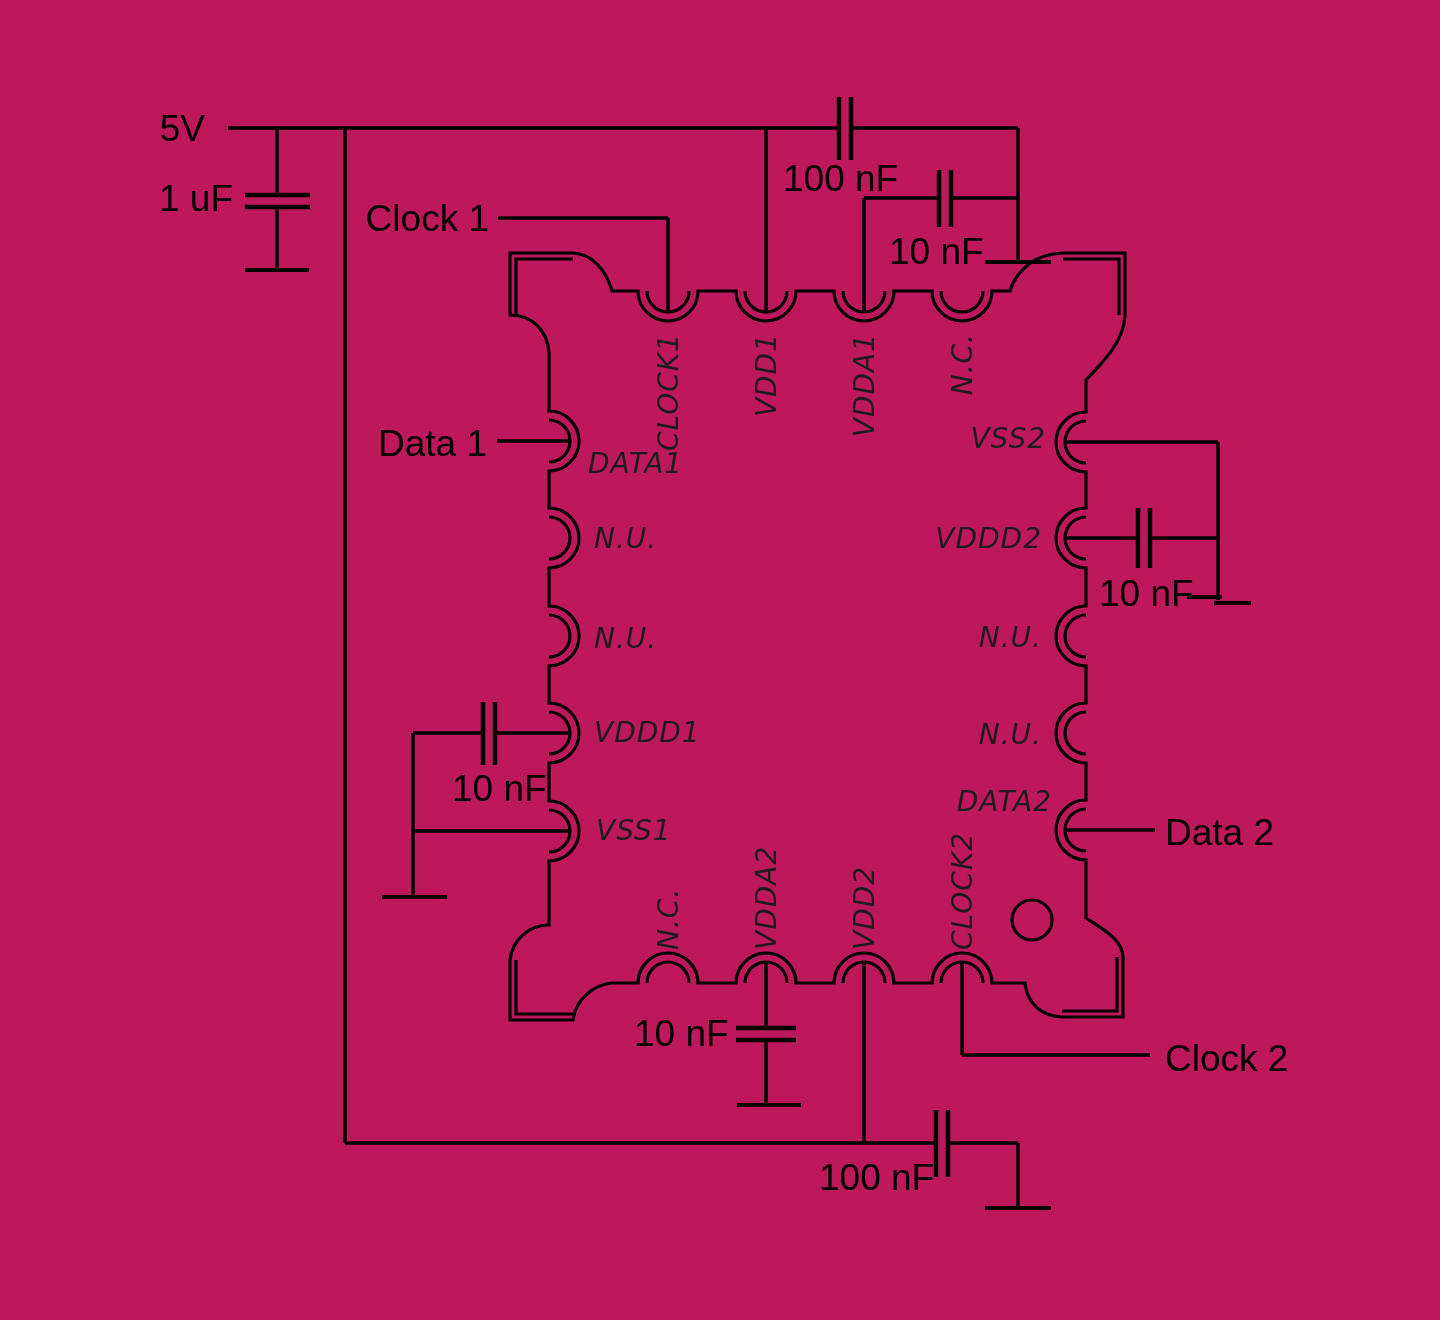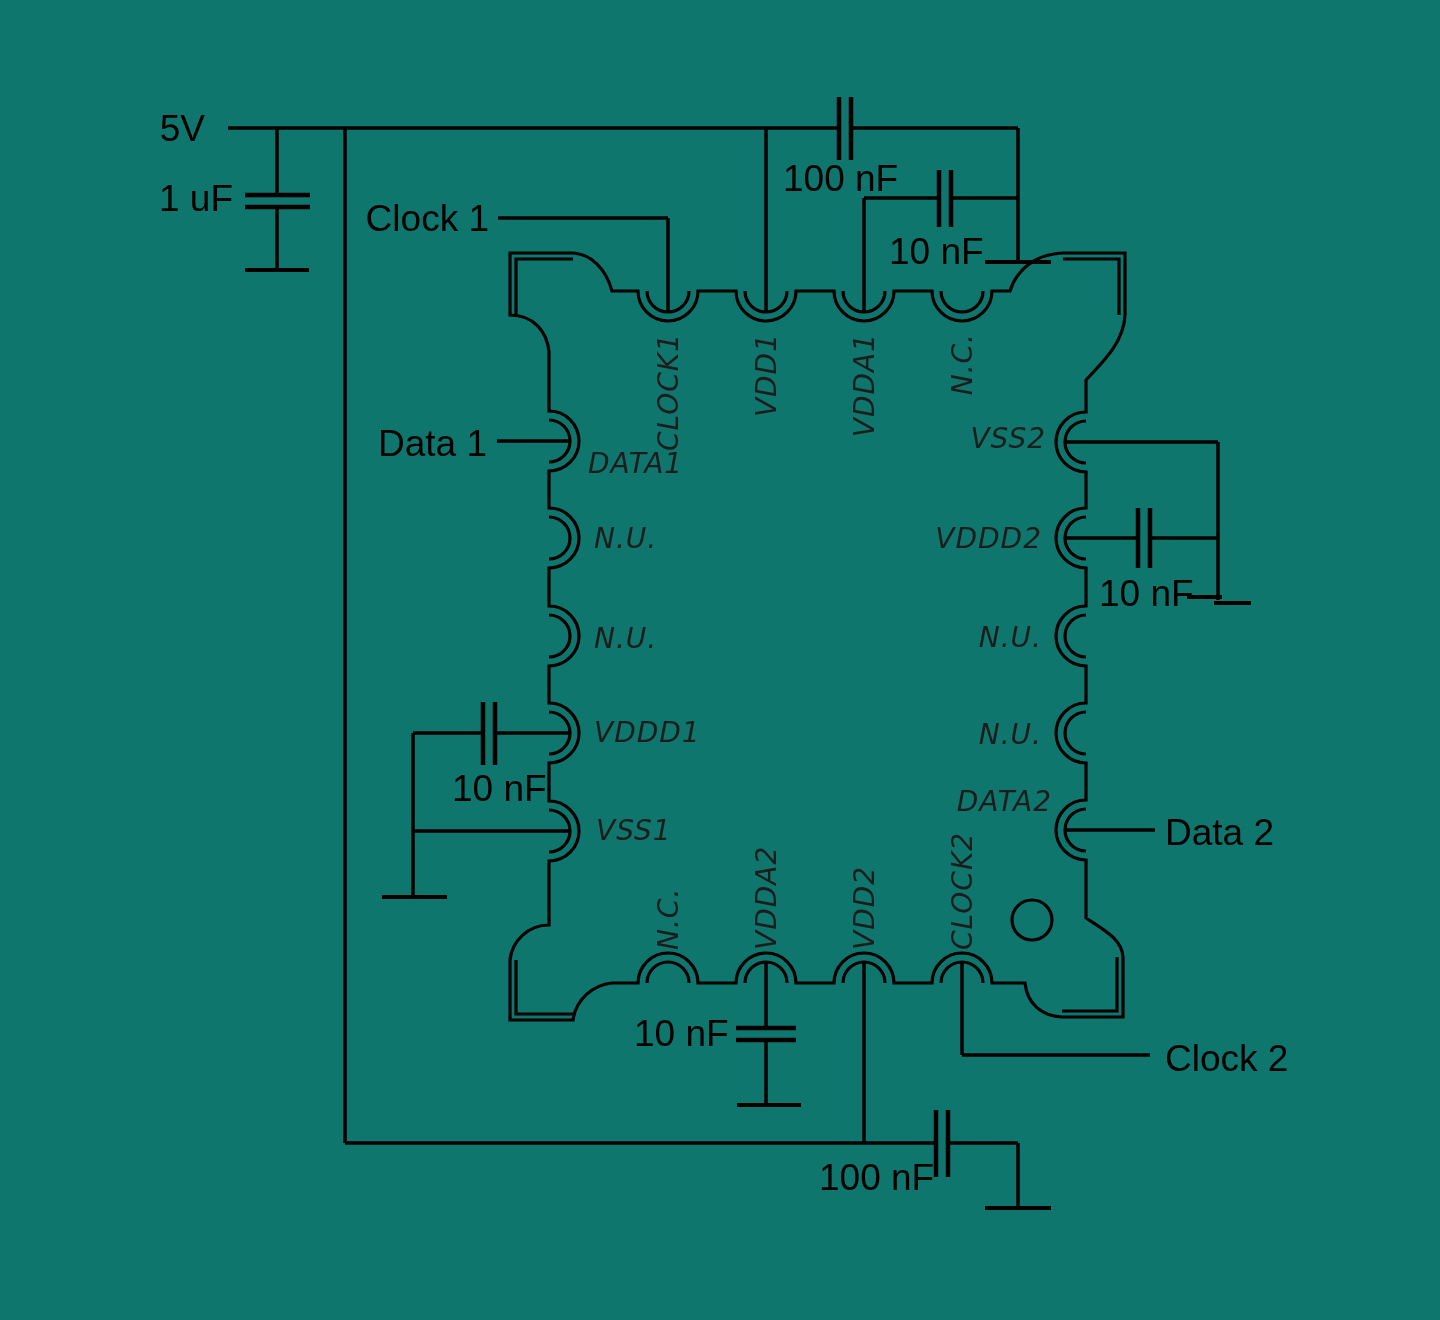--- a/index.html
+++ b/index.html
@@ -7,21 +7,21 @@
     padding: 0;
     background: #ffffff;
     width: 1440px;
     height: 1320px;
     font-family: "Liberation Sans", sans-serif;
   }
   #canvas {
     position: relative;
     width: 1440px;
     height: 1320px;
-    background: #0f766e;
+    background: #be185d;
     overflow: hidden;
   }
   svg { display: block; }
   .net-label {
     font-family: "Liberation Sans", sans-serif;
     font-size: 37px;
     fill: #000000;
   }
   .pin-label {
     font-family: "DejaVu Sans", sans-serif;

